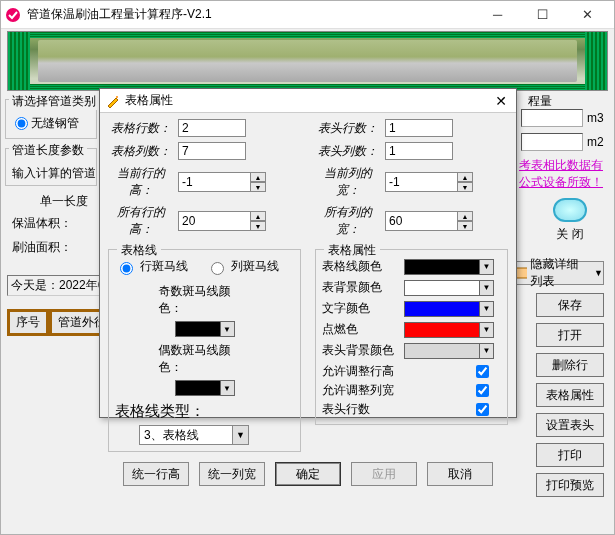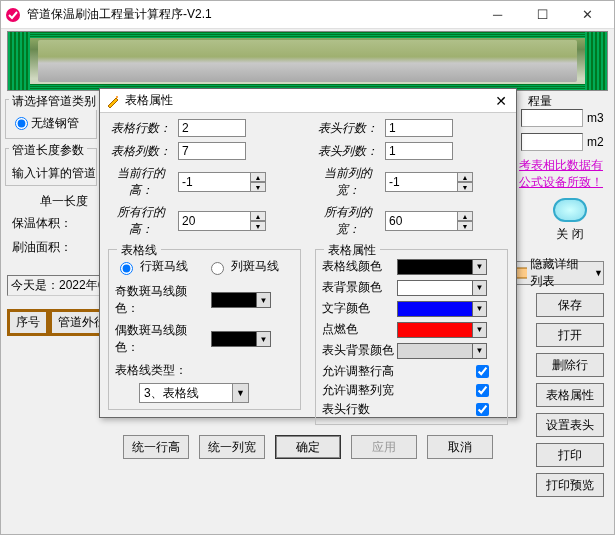--- a/index.html
+++ b/index.html
@@ -45,26 +45,26 @@
 .row .spin { width: 88px; height: 20px; display: flex; }
 .row .spin input { flex: 1; border: 1px solid #888; border-right: none; font-size: 12px; padding: 0 3px; min-width: 0; }
 .row .spin .ar { width: 16px; display: flex; flex-direction: column; }
 .row .spin .ar div { flex: 1; border: 1px solid #888; background: #e8e8e8; font-size: 7px; display: flex; align-items: center; justify-content: center; line-height: 1; }
 .two-col { display: flex; gap: 14px; }
 .col { flex: 1; }
 .fs { border: 1px solid #c0c0c0; padding: 8px 6px 6px 6px; margin-top: 6px; position: relative; }
 .fs .lg { position: absolute; top: -8px; left: 8px; background: #f0f0f0; padding: 0 4px; font-size: 12px; }
 .radline { display: flex; gap: 18px; margin-bottom: 8px; }
 .radline label { display: flex; align-items: center; gap: 4px; font-size: 12px; }
-.clrrow { display: flex; align-items: center; margin-bottom: 5px; gap: 4px; }
+.clrrow { display: flex; align-items: center; margin-bottom: 5px; gap: 4px; flex-direction: column; }
 .clrrow .cl { width: 92px; font-size: 12px; }
 .clrrow .cb { width: 60px; height: 16px; border: 1px solid #666; background: #fff; display: flex; }
 .clrrow .cb .sw { flex: 1; }
 .clrrow .cb .dd { width: 14px; border-left: 1px solid #666; background: #e0e0e0; font-size: 8px; display: flex; align-items: center; justify-content: center; }
-.clrrow2 { display: flex; align-items: center; margin-bottom: 4px; gap: 3px; }
+.clrrow2 { display: flex; align-items: center; margin-bottom: 4px; gap: 10px; }
 .clrrow2 .cl { width: 72px; font-size: 12px; }
 .clrrow2 .cb { width: 90px; height: 16px; border: 1px solid #666; display: flex; }
 .clrrow2 .cb .sw { flex: 1; }
 .clrrow2 .cb .dd { width: 14px; border-left: 1px solid #666; background: #e0e0e0; font-size: 8px; display: flex; align-items: center; justify-content: center; }
 .combo { display: flex; width: 110px; height: 20px; border: 1px solid #888; background: #fff; margin-left: 24px; margin-top: 4px; }
 .combo .tx { flex: 1; padding: 0 4px; font-size: 12px; display: flex; align-items: center; }
 .combo .dd { width: 16px; background: #e0e0e0; border-left: 1px solid #888; display: flex; align-items: center; justify-content: center; font-size: 9px; }
 .chkrow { display: flex; align-items: center; justify-content: space-between; font-size: 12px; padding-right: 12px; margin-top: 2px; }
 .dlg-btns { display: flex; gap: 10px; justify-content: center; margin-top: 10px; }
 .dlg-btns .b { width: 66px; height: 24px; border: 1px solid #888; background: #e8e8e8; display: flex; align-items: center; justify-content: center; font-size: 12px; }
@@ -247,21 +247,21 @@
                   <div class="dd">▼</div>
                 </div>
               </div>
             <div class="clrrow">
                 <span class="cl">偶数斑马线颜色：</span>
                 <div class="cb">
                   <div class="sw" style="background:#000000"></div>
                   <div class="dd">▼</div>
                 </div>
               </div>
-            <div style="font-size:12px;margin-top:6px">表格线类型：</div>
+            <div style="font-size:15px;margin-top:6px">表格线类型：</div>
             <div class="combo">
                 <div class="tx">3、表格线</div>
                 <div class="dd">▼</div>
               </div>
           </div>
         </div>
         <div class="col">
           <div class="fs">
             <div class="lg">表格属性</div>
             <div class="clrrow2">

